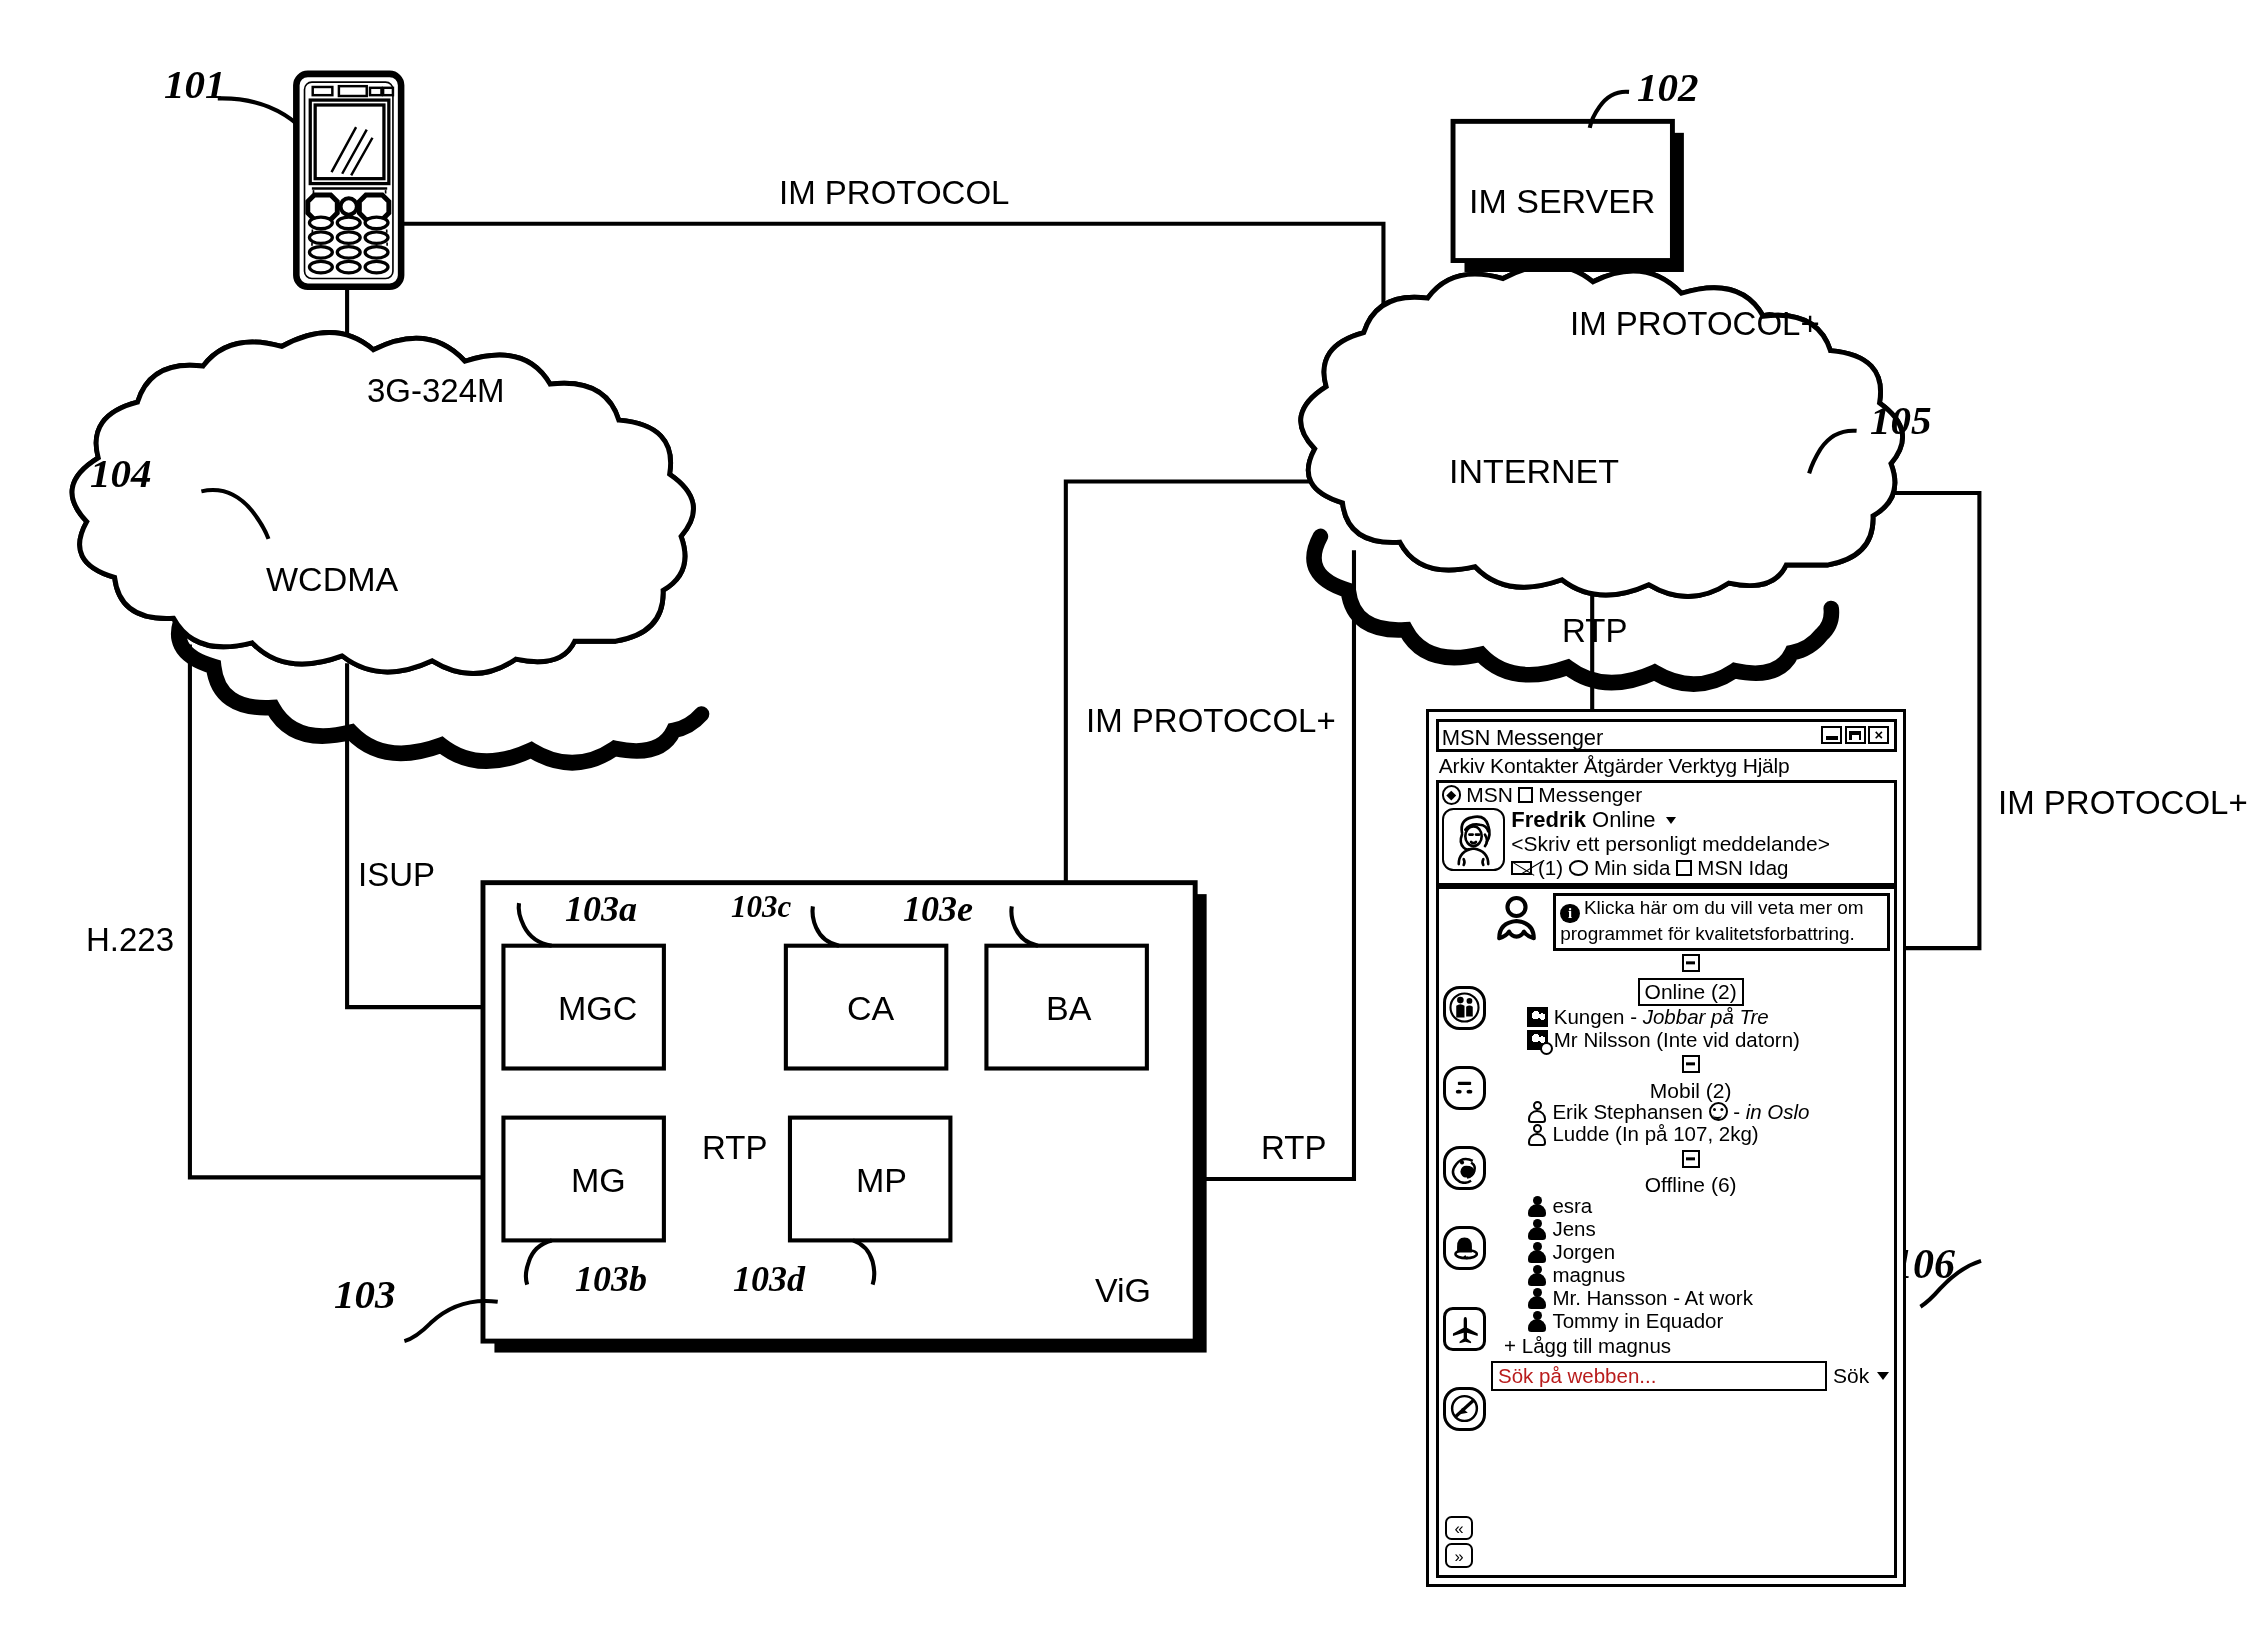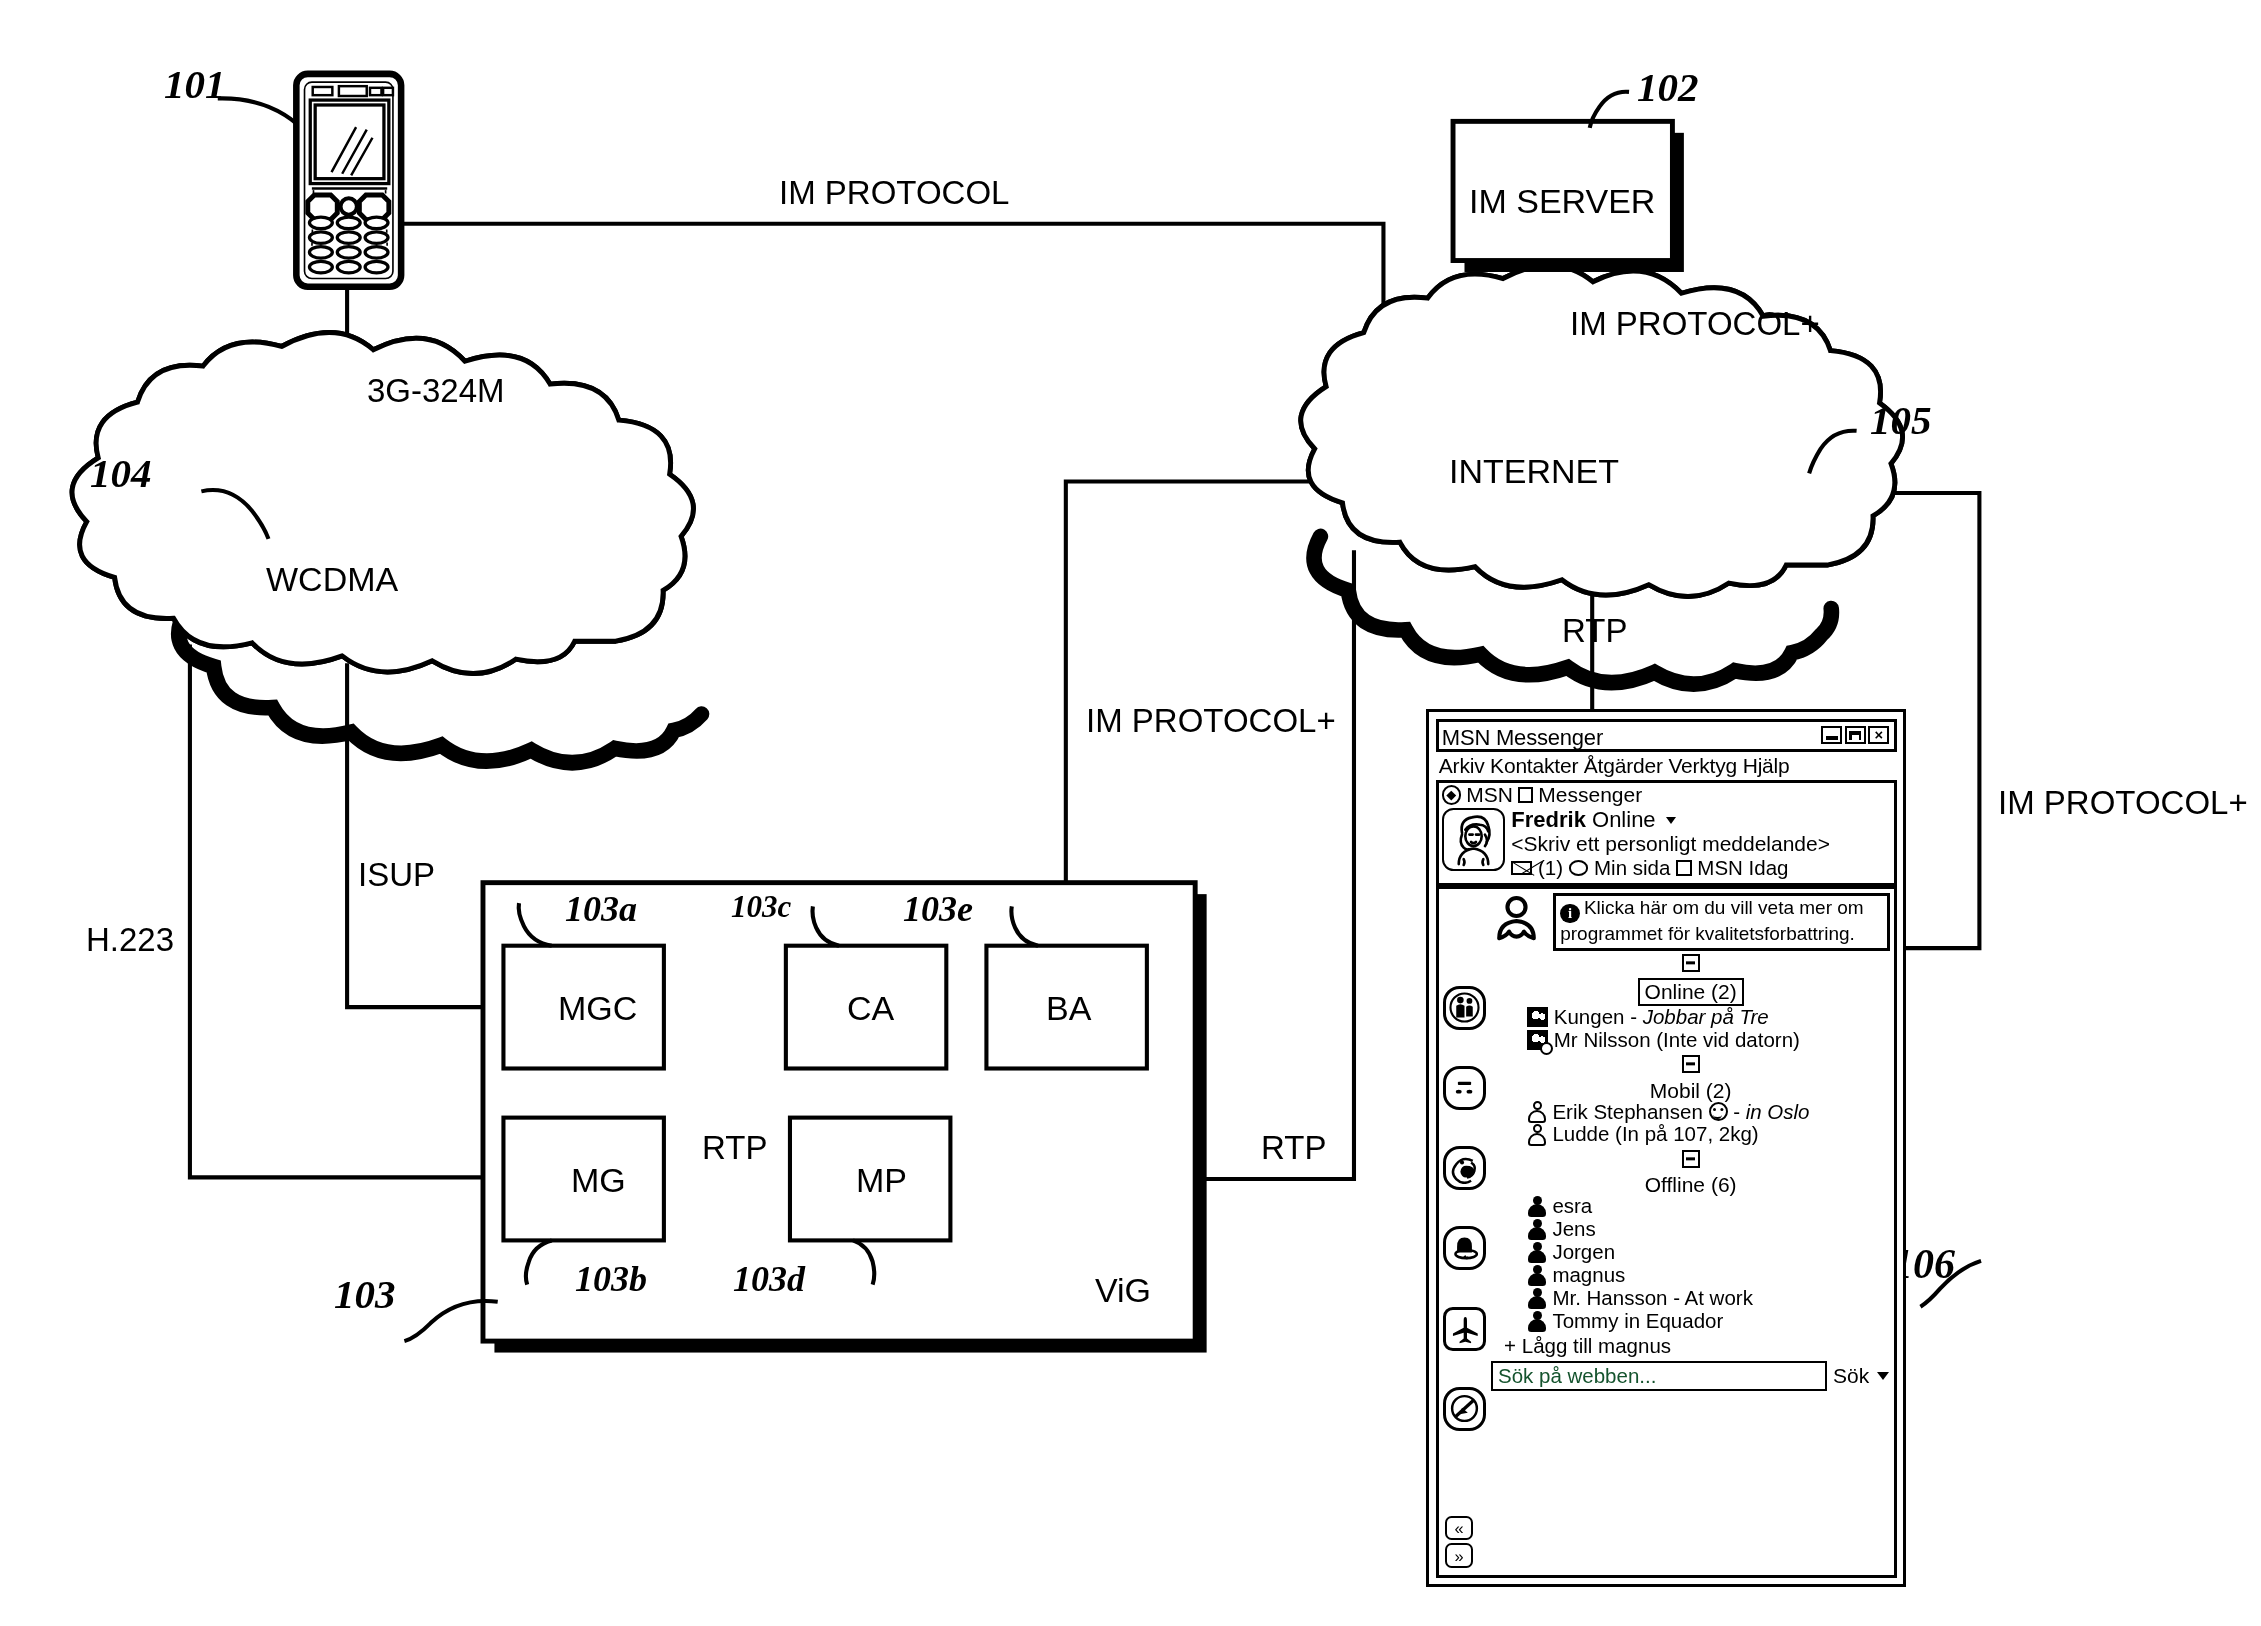--- a/index.html
+++ b/index.html
@@ -81,21 +81,21 @@
   .ic-mob:after{content:"";position:absolute;left:0.8px;top:9px;width:18px;height:12.3px;border:2.5px solid #000;border-radius:9px 9px 3.3px 3.3px;box-sizing:border-box;}
   .ic-off{width:19.6px;height:21px;position:relative;}
   .ic-off:before{content:"";position:absolute;left:5.7px;top:0;width:9px;height:9px;background:#000;border-radius:50%;}
   .ic-off:after{content:"";position:absolute;left:0.8px;top:8.2px;width:18px;height:13px;background:#000;border-radius:9px 9px 3.3px 3.3px;}
   .smiley{display:inline-block;width:19px;height:19px;border:2.5px solid #000;border-radius:50%;box-sizing:border-box;position:relative;vertical-align:-3.3px;}
   .smiley:before{content:"";position:absolute;left:2.5px;top:3.3px;width:3.3px;height:3.3px;background:#000;border-radius:50%;box-shadow:7.4px 0 0 #000;}
   .smiley:after{content:"";position:absolute;left:2.5px;top:6.5px;width:9px;height:5.7px;border-bottom:2.5px solid #000;border-radius:0 0 7.4px 7.4px;}
 
   .addrow{font-size:20.5px;margin-top:2.5px;margin-left:13px;line-height:1.1;}
   .searchrow{display:flex;align-items:center;gap:6.5px;margin-top:3.3px;}
-  .searchbox{flex:1;border:2.5px solid #000;box-sizing:border-box;height:29.5px;display:flex;align-items:center;padding-left:4.9px;font-size:20.5px;color:#14532d;}
+  .searchbox{flex:1;border:2.5px solid #000;box-sizing:border-box;height:29.5px;display:flex;align-items:center;padding-left:4.9px;font-size:20.5px;color:#b91c1c;}
   .sokbtn{font-size:21px;white-space:nowrap;display:flex;align-items:center;gap:7.4px;padding-right:1.6px;}
   .dncaret{width:0;height:0;border-left:6.5px solid transparent;border-right:6.5px solid transparent;border-top:8.2px solid #000;}
   .adbox{border:3.3px solid #000;box-sizing:border-box;margin-top:4.1px;padding:6.5px 3.3px 7.4px 3.3px;text-align:center;
          font-size:25px;font-weight:700;line-height:1.16;letter-spacing:0.2px;}
 </style>
 </head>
 <body>
 
 <div id="stage">
 

